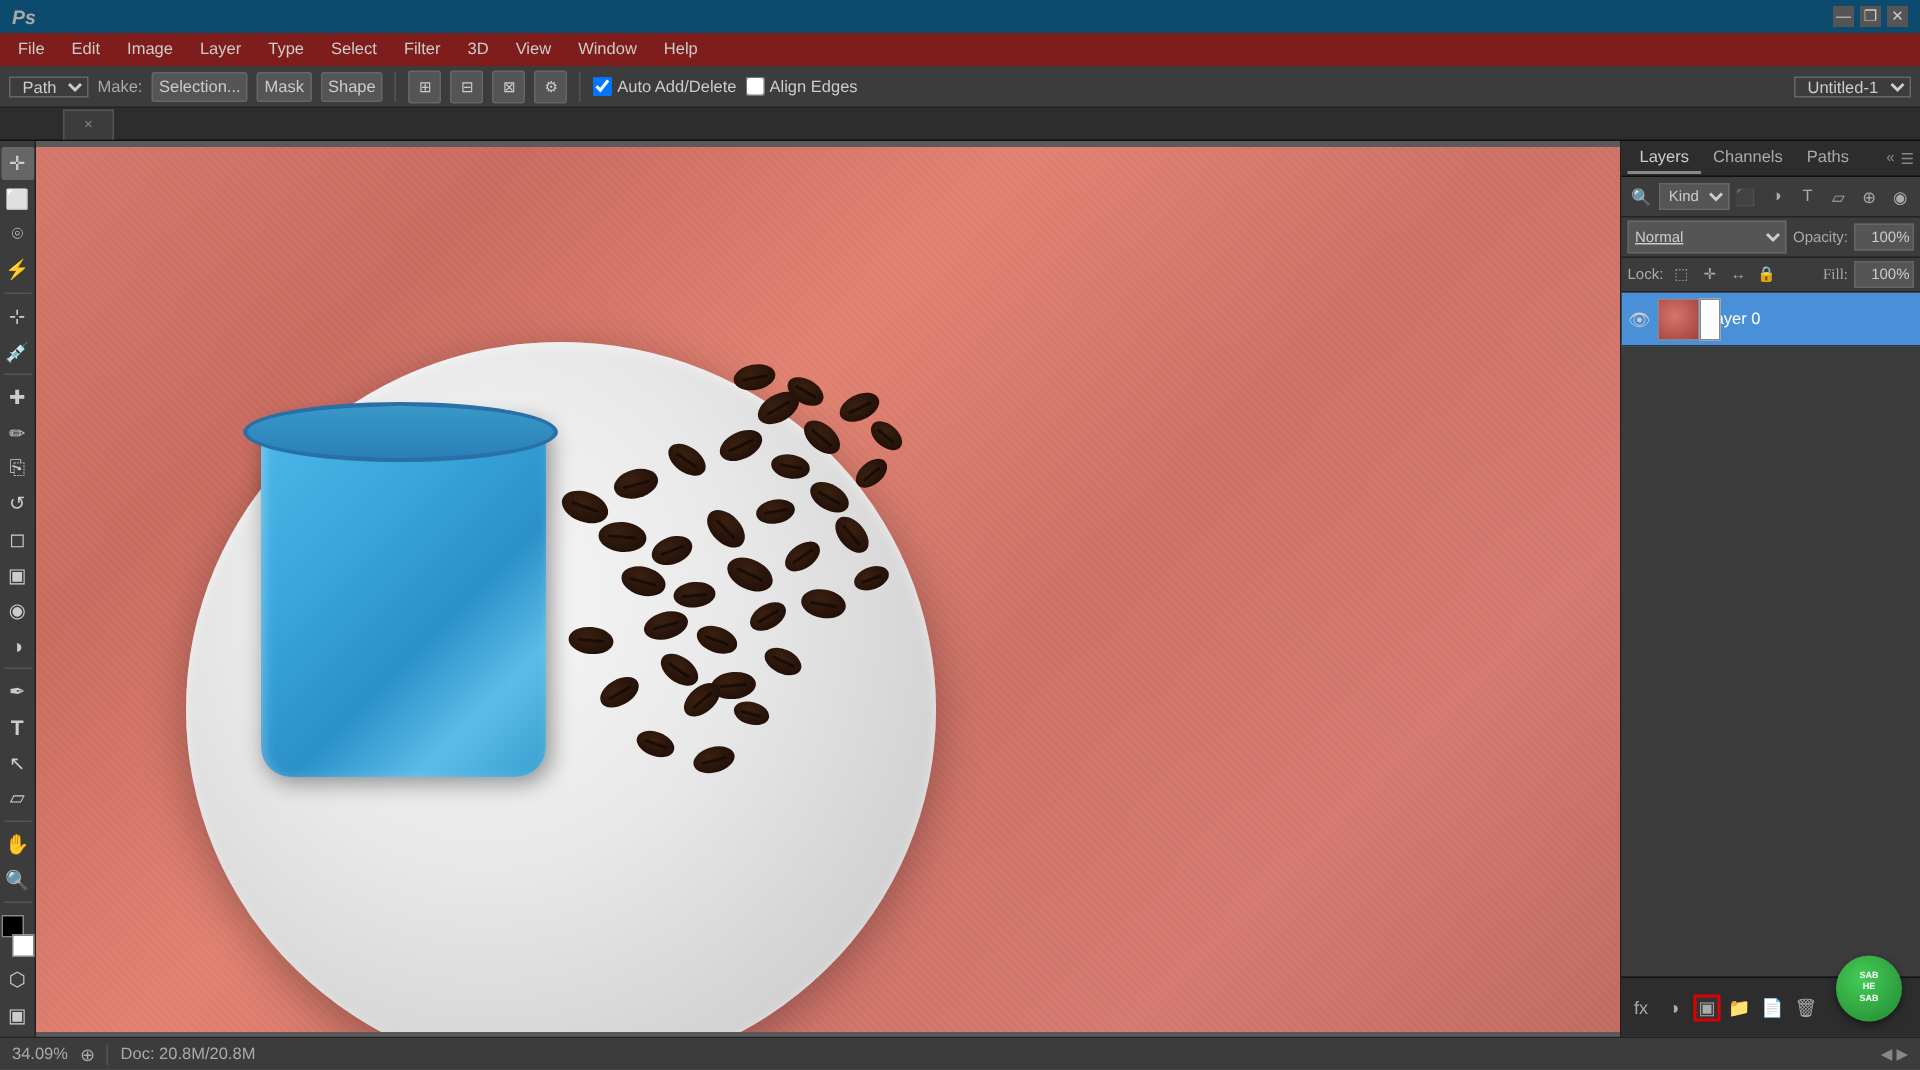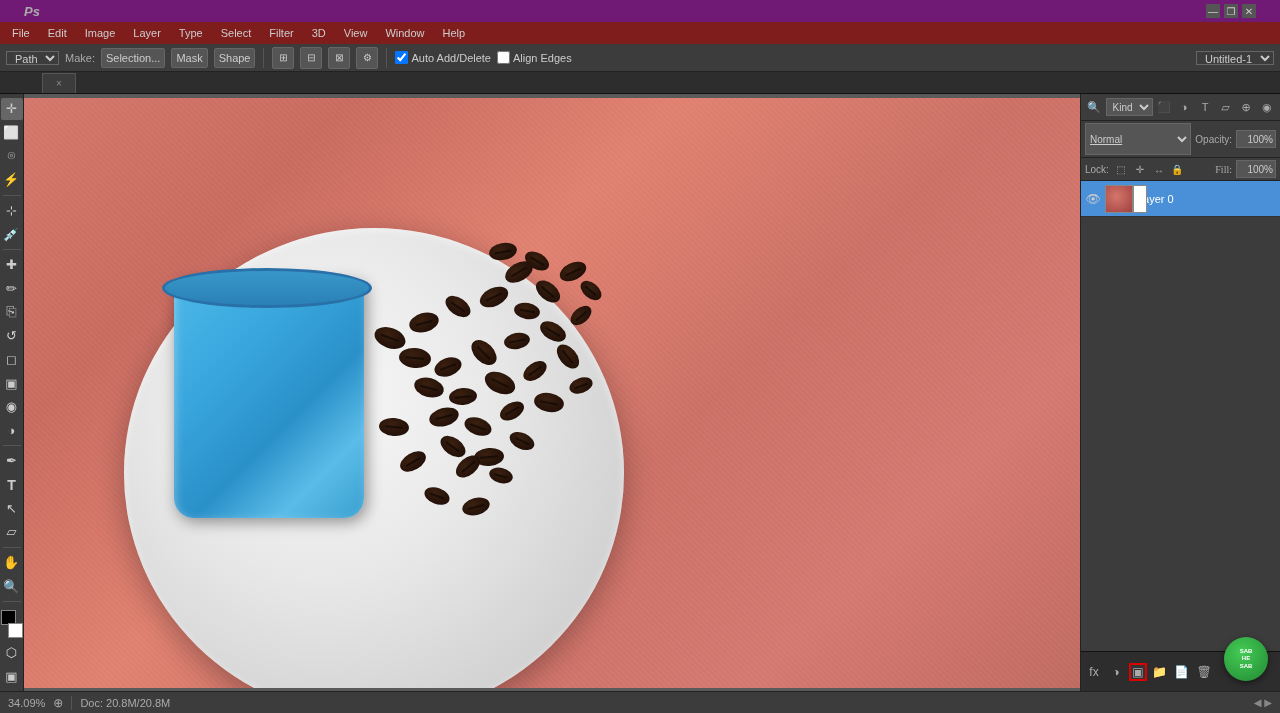--- a/index.html
+++ b/index.html
@@ -1,22 +1,22 @@
 <!DOCTYPE html>
 <html><head>
   <meta charset="utf-8">
   <style>
     * { margin: 0; padding: 0; box-sizing: border-box; }
     body { width: 1280px; height: 713px; overflow: hidden; background: #3c3c3c; font-family: Arial, sans-serif; font-size: 11px; color: #ccc; user-select: none; }
 
     
     #titlebar {
-      width: 100%; height: 22px; background: #701a75;
+      width: 100%; height: 22px; background: #0c4a6e;
       display: flex; align-items: center; justify-content: space-between;
-      padding: 0 24px;
+      padding: 0 8px;
     }
     #titlebar-left { display: flex; align-items: center; gap: 6px; }
     #ps-logo { color: #aaa; font-size: 13px; font-weight: bold; font-style: italic; }
     #titlebar-controls { display: flex; gap: 4px; }
     .win-btn { width: 14px; height: 14px; background: #555; border: none; color: #ccc; font-size: 10px; cursor: pointer; display: flex; align-items: center; justify-content: center; }
 
     
     #menubar {
       width: 100%; height: 22px; background: #7f1d1d;
       display: flex; align-items: center; padding: 0 4px; gap: 2px;
@@ -170,21 +170,21 @@
       display: flex; align-items: center; padding: 3px 4px; gap: 2px;
       background: #3c3c3c; border-bottom: 1px solid #222;
     }
     .layers-tool-icon { width: 20px; height: 20px; display: flex; align-items: center; justify-content: center; color: #aaa; font-size: 11px; cursor: pointer; border-radius: 2px; }
     .layers-kind-select { background: #555; border: 1px solid #666; color: #ccc; font-size: 10px; height: 18px; padding: 0 2px; }
 
     #layers-blend-row {
       display: flex; align-items: center; padding: 2px 4px; gap: 4px;
       border-bottom: 1px solid #222;
     }
-    .blend-select { background: #555; border: 1px solid #666; color: #ccc; font-size: 10px; height: 32px; flex: 1; text-decoration: underline; }
+    .blend-select { background: #555; border: 1px solid #666; color: #ccc; font-size: 10px; height: 22px; flex: 1; text-decoration: underline; }
     .opacity-label { color: #aaa; font-size: 10px; }
     .opacity-input { width: 40px; height: 18px; background: #555; border: 1px solid #666; color: #ccc; font-size: 10px; padding: 0 2px; text-align: right; }
 
     #layers-lock-row {
       display: flex; align-items: center; padding: 2px 4px; gap: 4px;
       border-bottom: 1px solid #222;
     }
     .lock-label { color: #aaa; font-size: 10px; }
     .lock-icons { display: flex; gap: 3px; }
     .lock-icon { width: 16px; height: 16px; display: flex; align-items: center; justify-content: center; color: #aaa; font-size: 10px; cursor: pointer; }
@@ -394,20 +394,31 @@
         <div class="bean" style="top:355px;left:375px;--rot:-30deg;width:28px;height:17px;"></div>
         <div class="bean" style="top:390px;left:400px;--rot:20deg;width:26px;height:16px;"></div>
         <div class="bean" style="top:400px;left:438px;--rot:-15deg;width:28px;height:17px;"></div>
 
       </div>
     </div>
   </div>
 
   <div id="right-panels">
 
+    <div id="panels-header">
+      <div class="panel-tabs">
+        <div class="panel-tab active">Layers</div>
+        <div class="panel-tab">Channels</div>
+        <div class="panel-tab">Paths</div>
+      </div>
+      <div style="display:flex; gap:4px;">
+        <span class="panel-collapse">«</span>
+        <span class="panel-collapse">☰</span>
+      </div>
+    </div>
 
     <div id="layers-toolbar">
       <div class="layers-tool-icon">🔍</div>
       <select class="layers-kind-select">
         <option>Kind</option>
       </select>
 
       <div class="layers-tool-icon">⬛</div>
       <div class="layers-tool-icon">◑</div>
       <div class="layers-tool-icon">T</div>

